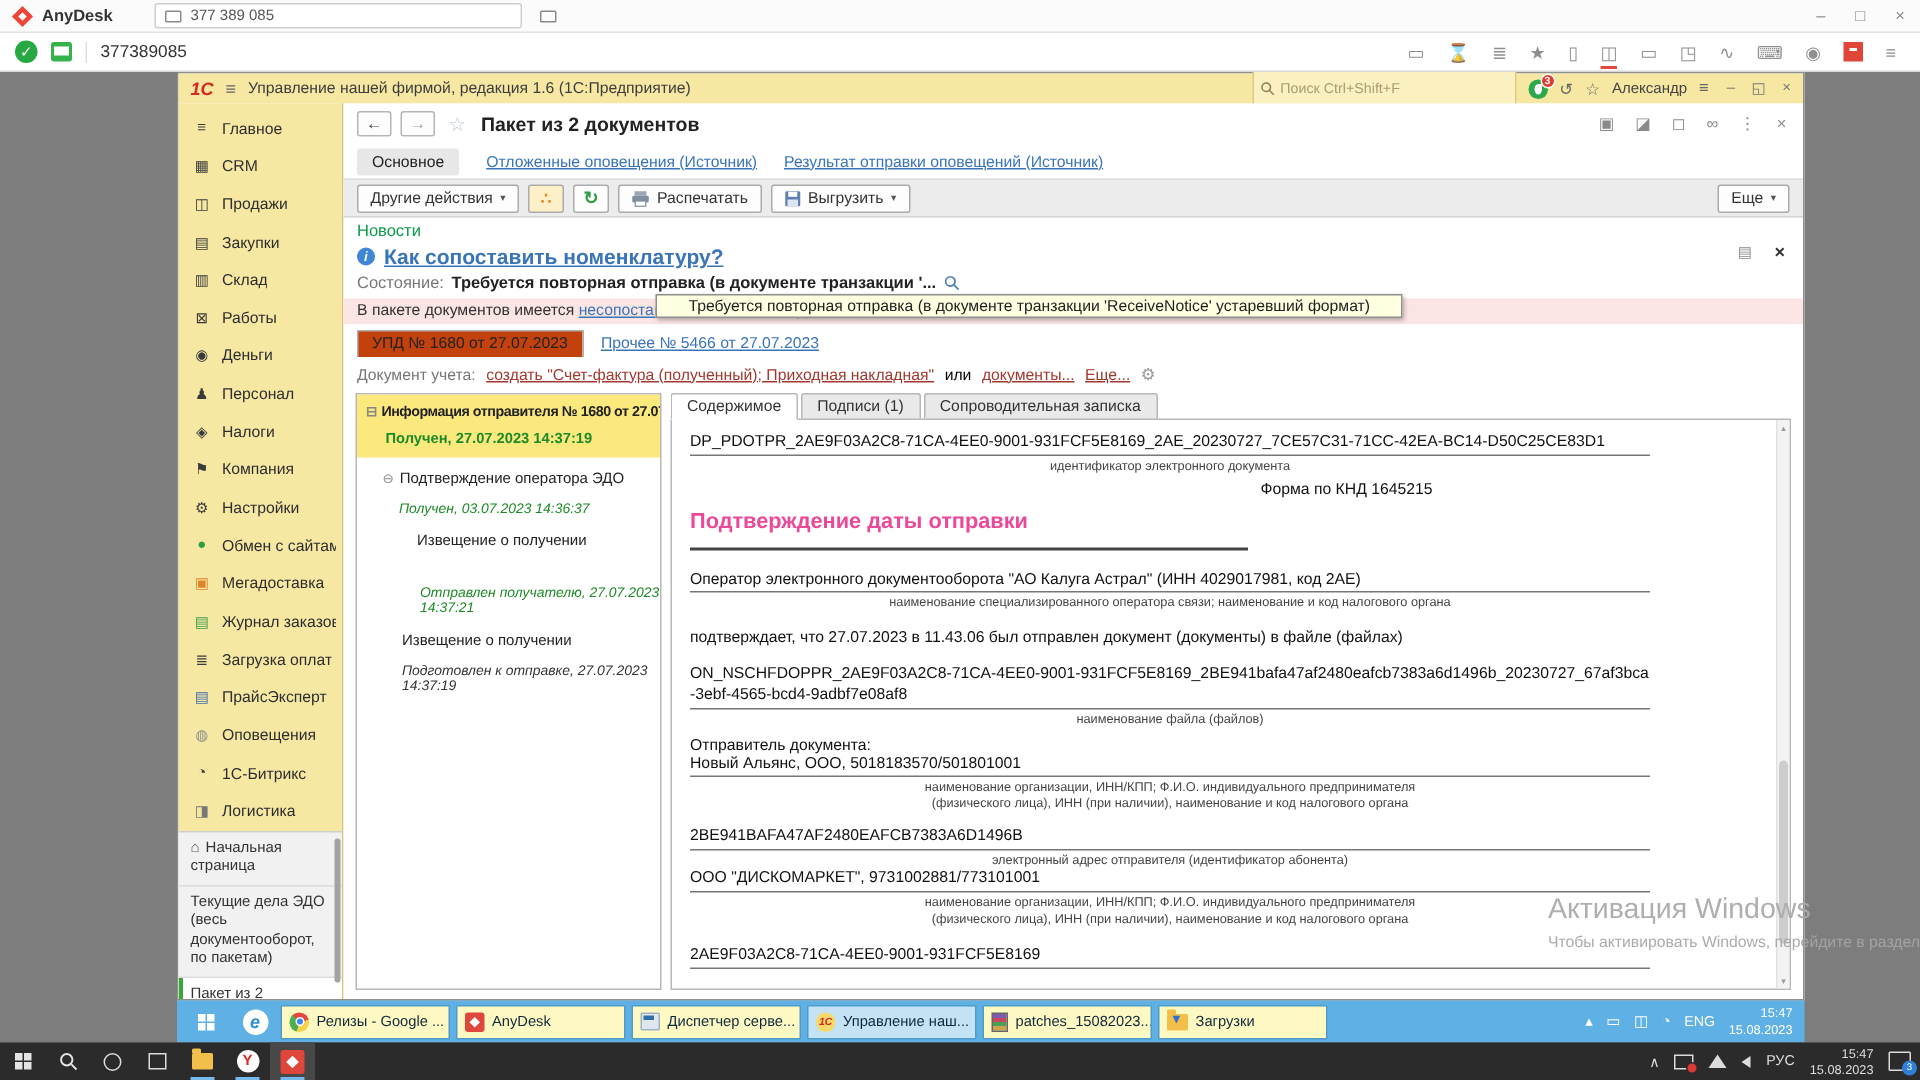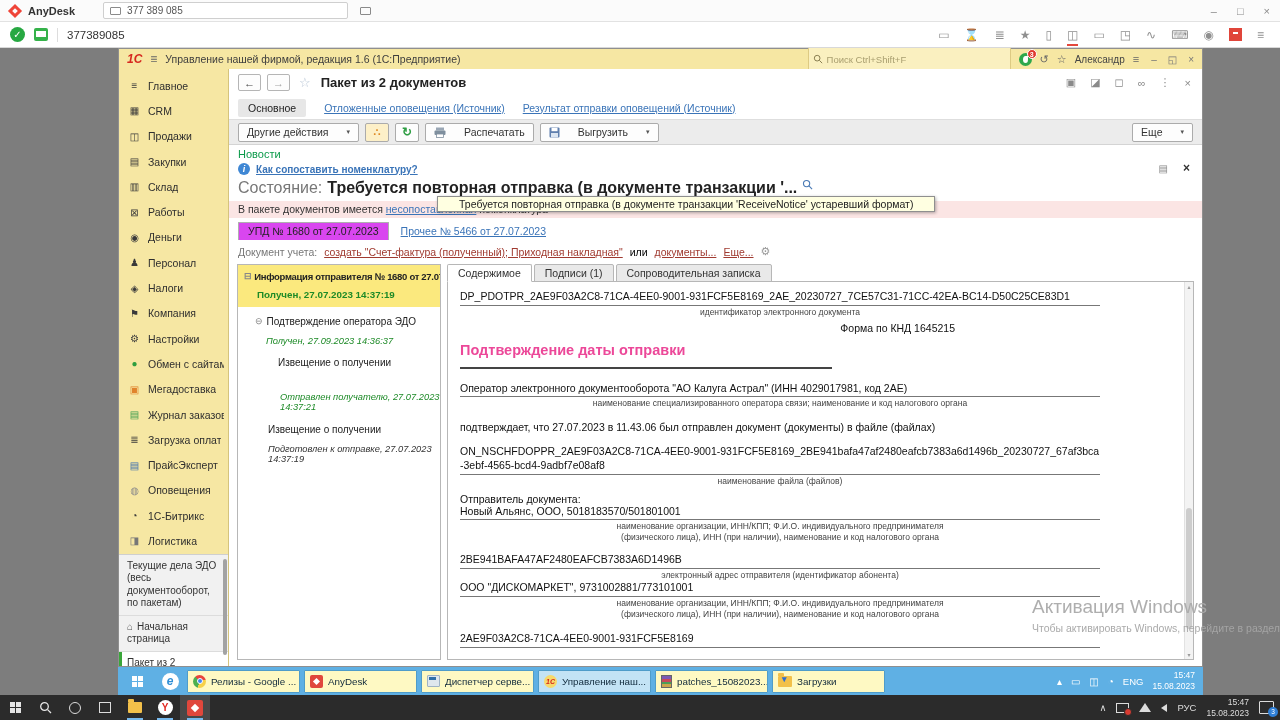--- a/index.html
+++ b/index.html
@@ -29,21 +29,21 @@
 .rec{width:13px;height:13px;background:#e0453a;position:relative}
 .rec:after{content:"";position:absolute;inset:4px;background:#fff}
 
 .desktop{position:absolute;top:48px;left:0;right:0;bottom:25px;background:#7d7d7d;overflow:hidden}
 
 .onec{position:absolute;left:118px;top:0;width:1085px;height:619px;background:#fff;border:1px solid #8f8f8f;display:flex;flex-direction:column}
 .w-title{height:20px;background:#f6e7a3;display:flex;align-items:center;padding:0 8px;gap:8px;font-size:10.5px;color:#3d3d3d;flex:none}
 .onec-logo{color:#d6281e;font-weight:bold;font-style:italic;font-size:12px}
 .burger{color:#666;font-size:12px}
 .w-title-text{white-space:nowrap}
-.srch{margin-left:auto;width:203px;height:15px;background:#faf0c0;border:1px solid #ddca83;border-radius:2px;display:flex;align-items:center;padding:16px 4px;gap:4px}
+.srch{margin-left:auto;width:176px;height:15px;background:#faf0c0;border:1px solid #ddca83;border-radius:2px;display:flex;align-items:center;padding:16px 4px;gap:4px}
 .srch input{flex:1;background:transparent;border:none;outline:none;font-size:9.5px;color:#777;font-family:"Liberation Sans",sans-serif}
 .srch input::placeholder{color:#a89e6f}
 .bell{width:13px;height:13px;border-radius:50%;background:#2ea84c;position:relative;flex:none}
 .bell:after{content:"";position:absolute;inset:3px 4px;background:#fff;border-radius:50% 0 50% 50%}
 .bell-badge{position:absolute;top:-4px;right:-5px;background:#e03a2f;color:#fff;font-size:7px;border-radius:50%;width:10px;height:10px;line-height:10px;text-align:center;border:1px solid #fff;font-weight:bold}
 .tb-ic{font-size:11px;color:#666}
 .w-user{font-size:10px;color:#444}
 .w-ctl{display:flex;gap:11px;color:#777;font-size:10px;margin-left:4px}
 .w-body{flex:1;display:flex;min-height:0}
 
@@ -62,42 +62,42 @@
 .f-head{height:27px;display:flex;align-items:center;gap:6px;padding:0 9px;flex:none}
 .nav-btn{width:23px;height:17px;border:1px solid #b5b5b5;background:#fdfdfd;border-radius:2px;font-size:11px;color:#444;display:flex;align-items:center;justify-content:center}
 .nav-btn.dim{color:#a5a5a5}
 .f-star{color:#b9c6d6;font-size:13px;margin-left:3px}
 .f-title{font-weight:bold;font-size:13px;color:#222;margin-left:4px}
 .f-icons{margin-left:auto;display:flex;gap:14px;color:#8a8a8a;font-size:11px;align-items:center;padding-right:2px}
 .nav-tabs{height:23px;display:flex;align-items:center;gap:18px;padding:0 9px;flex:none}
 .tab-main{background:#e7e7e7;padding:3px 10px;font-size:10.5px;color:#222;border-radius:2px}
 .tab-link{font-size:10.5px;color:#3a74b8;text-decoration:underline;cursor:pointer}
 .cmd{height:26px;background:#ececec;border-top:1px solid #dedede;border-bottom:1px solid #d4d4d4;display:flex;align-items:center;gap:6px;padding:0 9px;flex:none}
-.btn{height:19px;background:#fdfdfd;border:1px solid #ababab;border-radius:2px;font-size:10.5px;color:#333;display:flex;align-items:center;padding:0 8px;gap:18px;white-space:nowrap}
+.btn{height:19px;background:#fdfdfd;border:1px solid #ababab;border-radius:2px;font-size:10.5px;color:#333;display:flex;align-items:center;padding:0 8px;gap:5px;white-space:nowrap}
 .btn .dd{font-size:7px;color:#555}
 .btn-sq{width:24px;justify-content:center;padding:0}
 .btn-tree{background:#fdf0c8}
 .tree-dots{color:#e08c28;font-size:11px;font-weight:bold}
 .ref{color:#2f9e44;font-weight:bold;font-size:12px}
 .btn-more{margin-left:auto}
 .news{position:relative;padding:3px 9px 0;flex:none}
 .news-title{color:#0b9a4a;font-size:11px}
 .news-row2{display:flex;align-items:center;gap:6px;margin-top:3px}
 .info-ic{width:12px;height:12px;border-radius:50%;background:#3f87d4;color:#fff;font-size:9px;font-style:italic;font-weight:bold;text-align:center;line-height:12px;flex:none}
-.news-link{color:#3a74b8;font-weight:bold;text-decoration:underline;font-size:10px;cursor:pointer}
-.state-row{display:flex;align-items:flex-start;gap:5px;margin-top:4px;font-size:16px}
+.news-link{color:#3a74b8;font-weight:bold;text-decoration:underline;font-size:14px;cursor:pointer}
+.state-row{display:flex;align-items:flex-start;gap:5px;margin-top:4px;font-size:11px}
 .state-label{color:#777}
 .state-val{font-weight:bold;color:#222}
 .news-icons{position:absolute;right:12px;top:16px;display:flex;gap:15px;align-items:center;color:#8a8a8a;font-size:10px}
 .news-x{color:#333;font-weight:bold;font-size:12px}
 .pink{margin-top:4px;background:#fbe5e4;padding:2px 9px;font-size:10.5px;color:#333;height:17px;white-space:nowrap;overflow:hidden}
 .pink .lnk{color:#3a74b8;text-decoration:underline;cursor:pointer}
 .tooltip{position:absolute;z-index:30;left:208px;top:127px;background:#ffffe1;border:1px solid #8f8f8f;box-shadow:1px 1px 3px rgba(0,0,0,.3);font-size:10.5px;color:#222;padding:1px 21px;white-space:nowrap}
 .doctab-row{display:flex;align-items:flex-end;gap:12px;padding:4px 9px 0;flex:none}
-.upd-tab{border:1px solid #b0b0b0;border-bottom:none;background:#d946ef;padding:2px 9px 3px;font-size:10.5px;color:#222}
+.upd-tab{border:1px solid #b0b0b0;border-bottom:none;background:#c2410c;padding:2px 9px 3px;font-size:10.5px;color:#222}
 .doc-link{font-size:10.5px;color:#3a74b8;text-decoration:underline;padding-bottom:3px;cursor:pointer}
 .acct-row{display:flex;align-items:center;gap:7px;padding:5px 9px 3px;font-size:10.5px;white-space:nowrap;flex:none}
 .acct-label{color:#777}
 .rlink{color:#a03a30;text-decoration:underline;cursor:pointer}
 .gear{color:#999;font-size:11px}
 
 .split{flex:1;display:flex;gap:6px;padding:3px 8px 6px;min-height:0}
 .tree{width:204px;border:1px solid #b7b7b7;background:#fff;overflow:hidden;flex:none}
 .tree-head{background:#fbe97e;padding:6px 4px 7px 6px}
 .th1{font-weight:bold;color:#222;font-size:9.5px;letter-spacing:-0.3px;white-space:nowrap;display:flex;gap:3px}
@@ -314,22 +314,22 @@
             <div class="side-item">
                 <span class="si-ic">◔</span>
                 <span class="si-lb">1С-Битрикс</span>
               </div>
             <div class="side-item">
                 <span class="si-ic" style="color: rgb(119, 119, 119);">◨</span>
                 <span class="si-lb">Логистика</span>
               </div>
           </div>
           <div class="windows">
+            <div class="win-item"><span class="hm">⌂</span><span>Начальная страница</span></div>
             <div class="win-item"><span>Текущие дела ЭДО (весь документооборот, по пакетам)</span></div>
-            <div class="win-item"><span class="hm">⌂</span><span>Начальная страница</span></div>
             <div class="win-item active"><span>Пакет из 2 документов</span></div>
 
             <div class="win-sb"></div>
           </div>
         </div>
 
         <div class="content">
           <div class="f-head">
             <span class="nav-btn">←</span>
             <span class="nav-btn dim">→</span>
@@ -434,21 +434,21 @@
                 <div class="th1">
                     <span class="texp">⊟</span>
                     <span>Информация отправителя № 1680 от 27.07.2023</span>
                   </div>
                 <div class="th2">Получен, 27.07.2023 14:37:19</div>
               </div>
               <div class="tn" style="margin:9px 0 0 17px">
                   <span class="texp">⊖</span>
                   <span>Подтверждение оператора ЭДО</span>
                 </div>
-              <div class="ts" style="margin:9px 0 0 28px">Получен, 27.09.2023 14:36:37</div>
+              <div class="ts" style="margin:9px 0 0 28px">Получен, 03.07.2023 14:36:37</div>
               <div class="tn" style="margin:11px 0 0 40px">
                   <span>Извещение о получении</span>
                 </div>
               <div class="ts" style="margin:24px 0 0 42px">Отправлен получателю, 27.07.2023 14:37:21</div>
               <div class="tn" style="margin:12px 0 0 30px">
                   <span>Извещение о получении</span>
                 </div>
               <div class="ts gray" style="margin:9px 0 0 30px">Подготовлен к отправке, 27.07.2023 14:37:19</div>
             </div>
 

